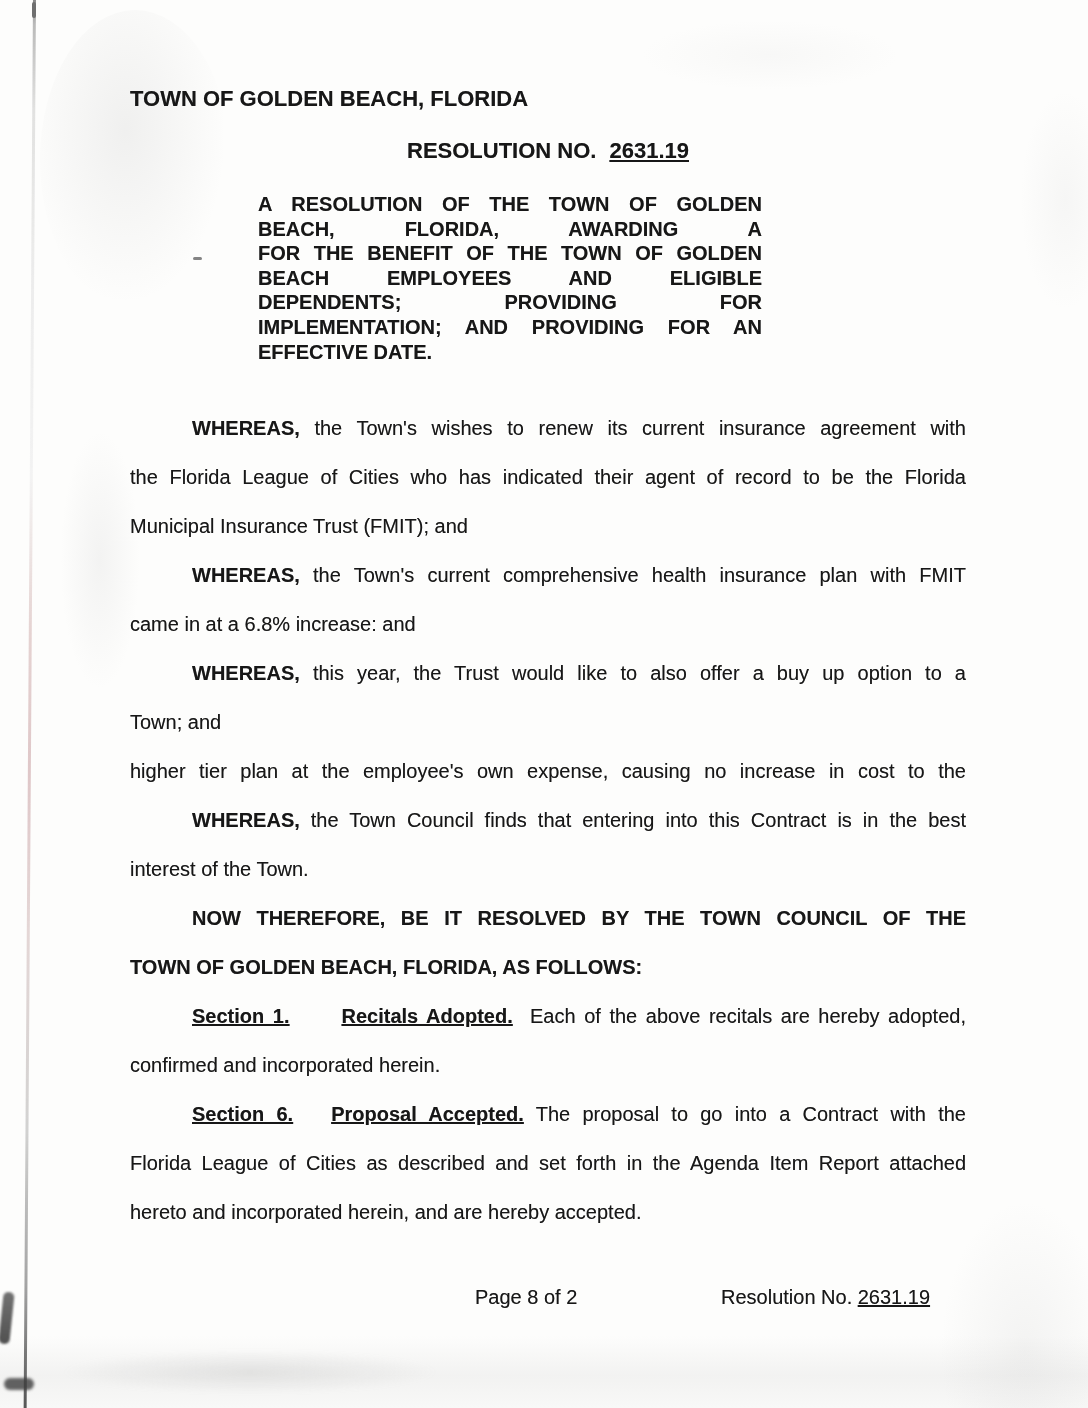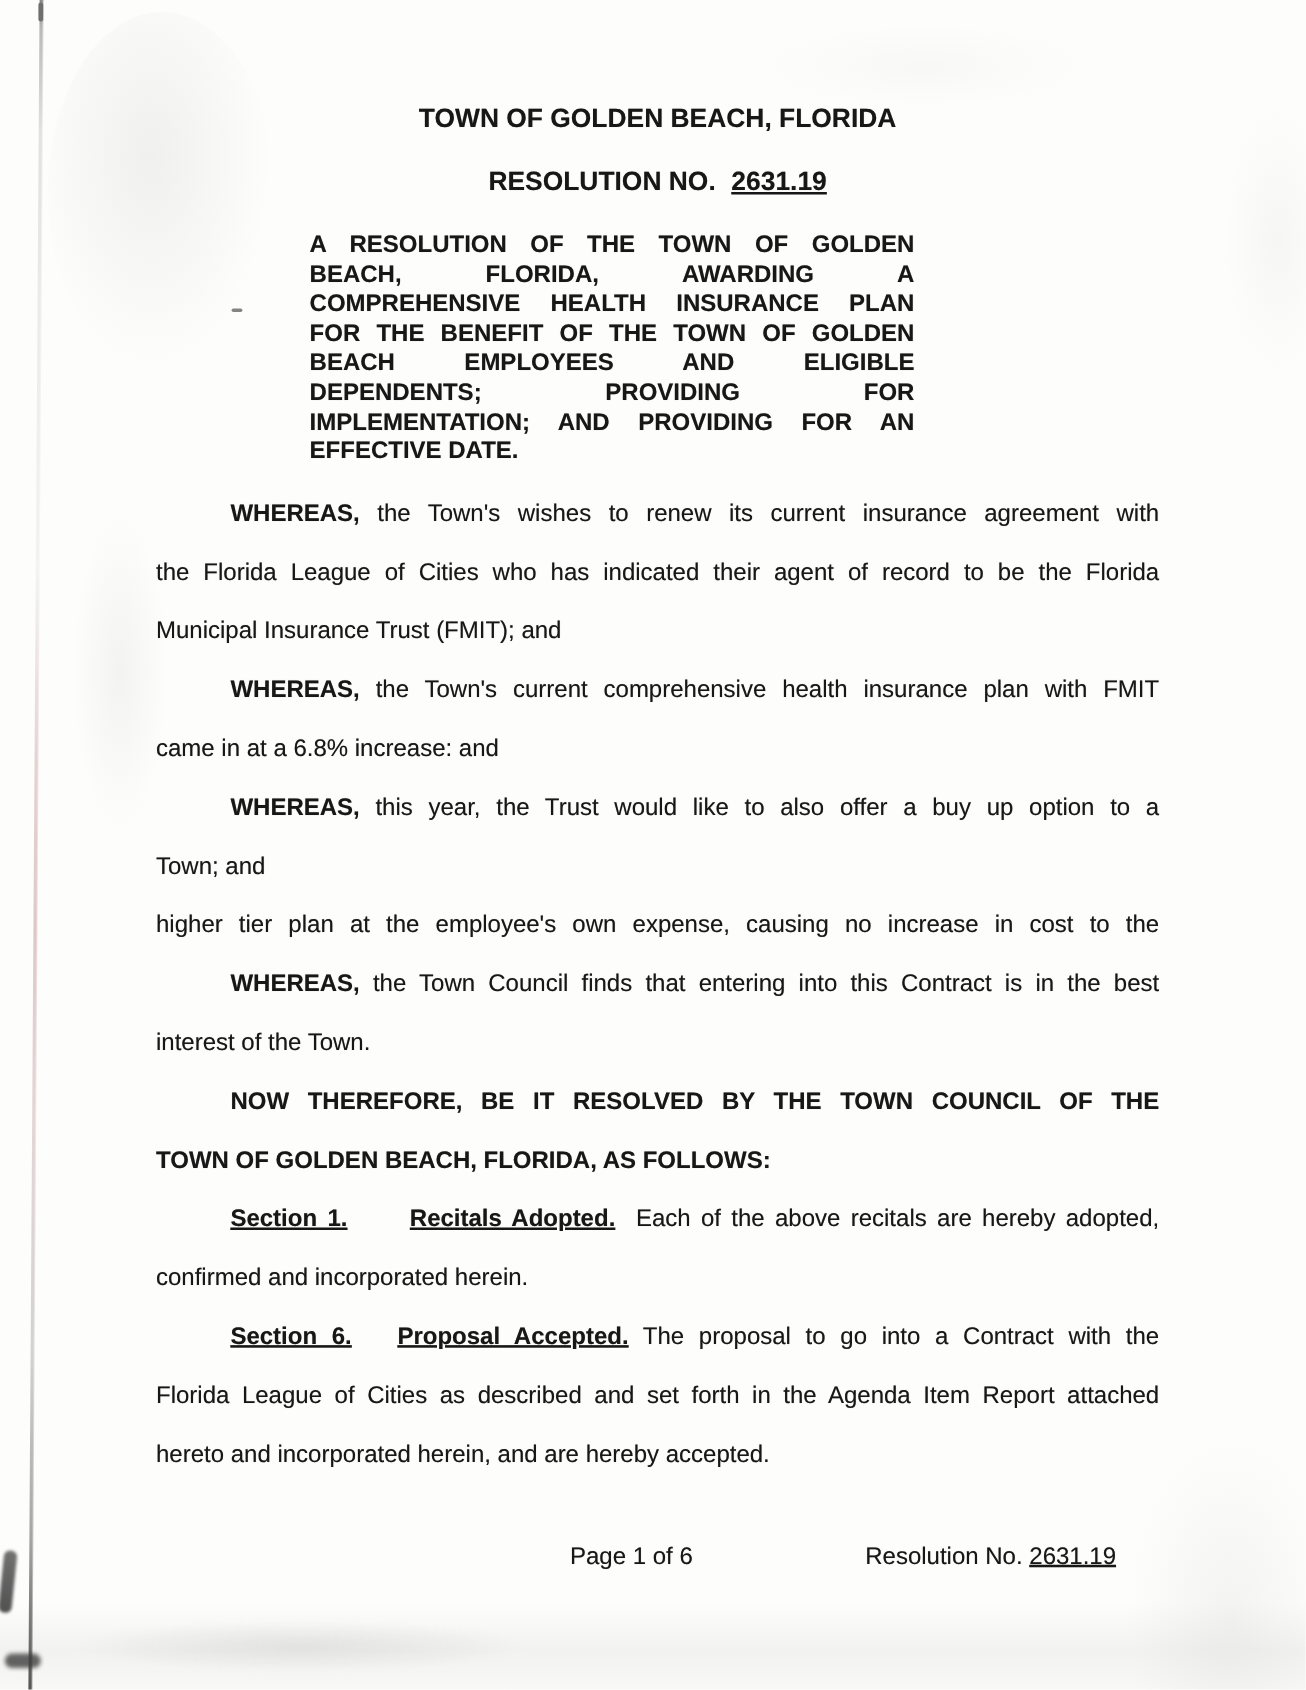--- a/index.html
+++ b/index.html
@@ -7,21 +7,21 @@
     width:1088px;height:1408px;position:relative;overflow:hidden;
     background:#fdfdfc;
     font-family:"Liberation Sans", sans-serif;
     color:#171717;
   }
   .page{position:absolute;inset:0;}
   .txt{text-shadow:0 0 0.6px rgba(25,25,25,.45);}
   
   .header-title{
     position:absolute;left:130px;top:86px;width:836px;
-    text-align:center;font-weight:bold;font-size:22px;line-height:26px;
+    font-weight:bold;font-size:22px;line-height:26px;
   }
   .res-line{
     position:absolute;left:130px;top:138px;width:836px;
     text-align:center;font-weight:bold;font-size:22px;line-height:26px;
   }
   .res-line .num{margin-left:13px;text-decoration:underline;}
   
   .title-block{
     position:absolute;left:258px;top:192px;width:504px;
     font-weight:bold;font-size:20px;line-height:24.6px;
@@ -96,21 +96,20 @@
 
   <div class="header-title txt">TOWN OF GOLDEN BEACH, FLORIDA</div>
 
   <div class="res-line txt">
     <span>RESOLUTION NO.</span><span class="num">2631.19</span>
   </div>
 
   <div class="title-block txt">
       <div class="tb-line">A RESOLUTION OF THE TOWN OF GOLDEN</div>
       <div class="tb-line">BEACH, FLORIDA, AWARDING A</div>
-      <div class="tb-line">COMPREHENSIVE HEALTH INSURANCE PLAN</div>
       <div class="tb-line">FOR THE BENEFIT OF THE TOWN OF GOLDEN</div>
       <div class="tb-line">BEACH EMPLOYEES AND ELIGIBLE</div>
       <div class="tb-line">DEPENDENTS; PROVIDING FOR</div>
       <div class="tb-line">IMPLEMENTATION; AND PROVIDING FOR AN</div>
       <div class="tb-line last">EFFECTIVE DATE.</div>
     </div>
 
   <div class="body-paragraphs txt">
       <div class="line first"><span class="s-b">WHEREAS,</span><span> the Town's wishes to renew its current insurance agreement with</span></div>
       <div class="line"><span>the Florida League of Cities who has indicated their agent of record to be the Florida</span></div>
@@ -125,20 +124,20 @@
       <div class="line first"><span class="s-b">NOW THEREFORE, BE IT RESOLVED BY THE TOWN COUNCIL OF THE</span></div>
       <div class="line lastline"><span class="s-b">TOWN OF GOLDEN BEACH, FLORIDA, AS FOLLOWS:</span></div>
       <div class="line first"><span class="s-bu">Section 1.</span><span class="sp" style="width: 52px;"></span><span class="s-bu">Recitals Adopted.</span><span>&nbsp; Each of the above recitals are hereby adopted,</span></div>
       <div class="line lastline"><span>confirmed and incorporated herein.</span></div>
       <div class="line first"><span class="s-bu">Section 6.</span><span class="sp" style="width: 38px;"></span><span class="s-bu">Proposal Accepted.</span><span> The proposal to go into a Contract with the</span></div>
       <div class="line"><span>Florida League of Cities as described and set forth in the Agenda Item Report attached</span></div>
       <div class="line lastline"><span>hereto and incorporated herein, and are hereby accepted.</span></div>
     </div>
 
   <div class="footer txt">
-    <span class="page-num">Page 1 of 6</span>
+    <span class="page-num">Page 8 of 2</span>
     <span class="footer-res">
       <span>Resolution No.</span>
       <span class="num">2631.19</span>
     </span>
   </div>
 
 </div>
 
 </body></html>

